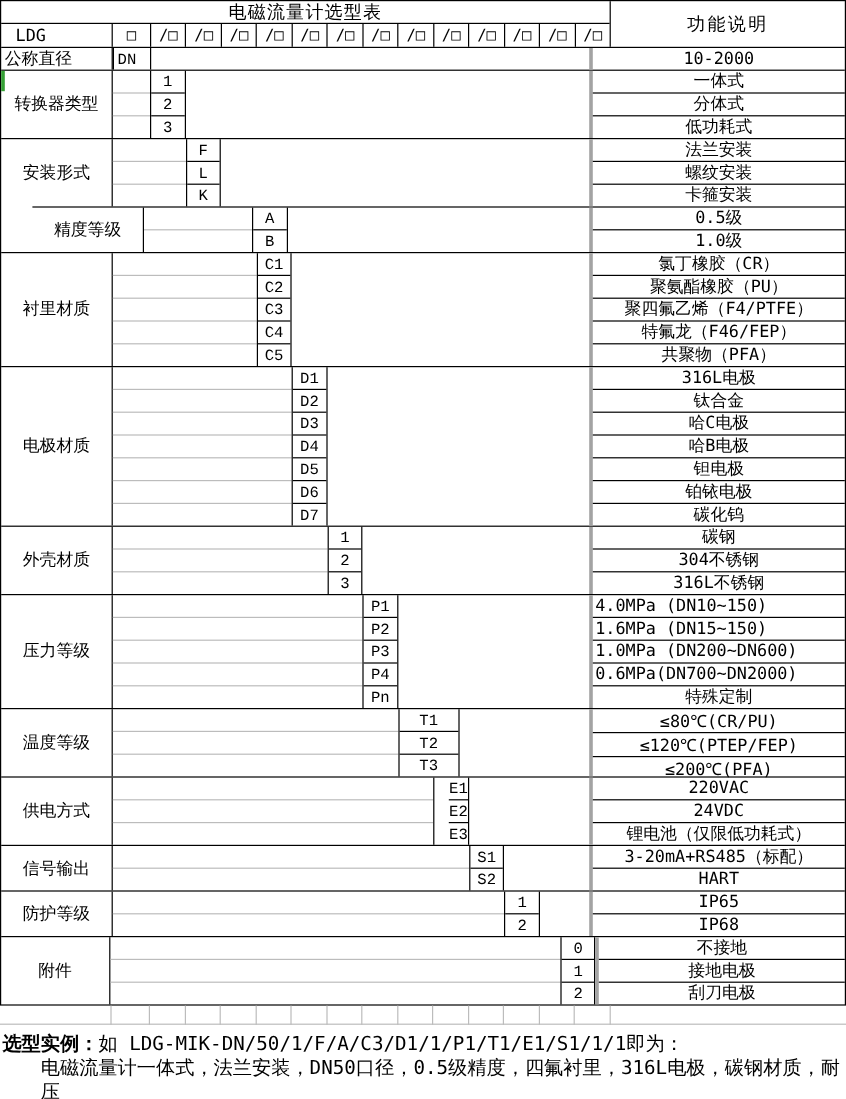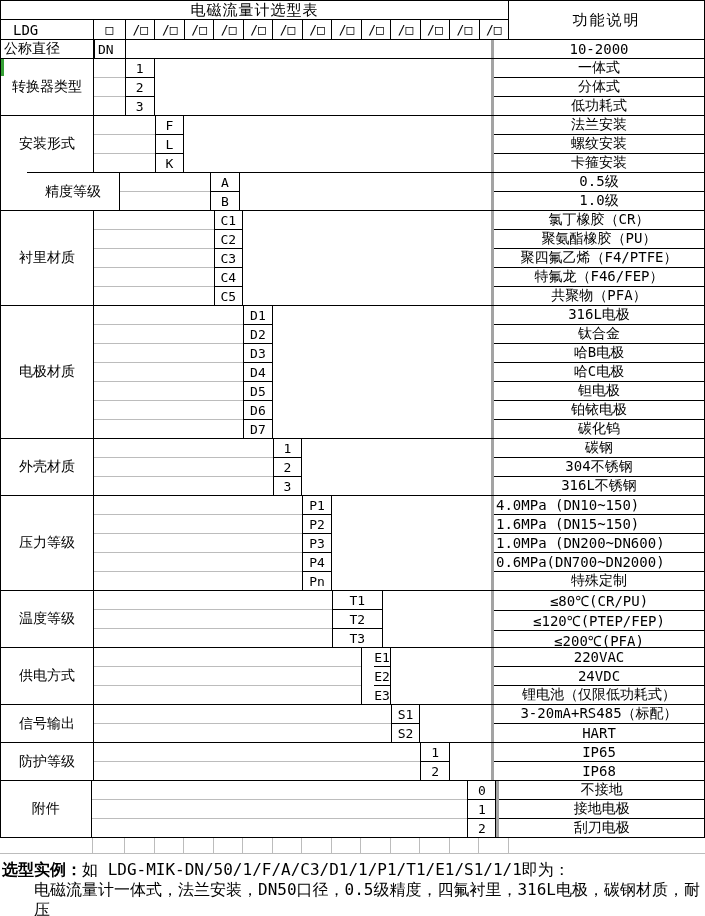--- a/index.html
+++ b/index.html
@@ -19,21 +19,21 @@
   .ldg-first{width:32px;border-left:1px solid #000;display:flex;align-items:center;justify-content:center;font-size:13px;}
   .slot-cell{flex:1 1 0;border-left:1px solid #000;display:flex;align-items:center;justify-content:center;font-size:13px;}
   .desc-header{flex:1 1 auto;border-left:1px solid #000;display:flex;align-items:center;justify-content:center;font-size:15px;letter-spacing:2px;}
   
   .section{display:flex;border-top:1px solid #000;}
   .sec-label{width:92px;display:flex;align-items:center;justify-content:center;font-size:14px;}
   .sec-label.left{justify-content:flex-start;padding-left:3px;text-align:center;}
   .leftfill{display:flex;flex-direction:column;border-left:1px solid #000;}
   .leftfill .fillrow{flex:1 1 0;}
   .leftfill .fillrow.gl{border-bottom:1px solid #bcbcbc;}
-  .codecol{display:flex;flex-direction:column;border-left:1px solid #000;border-right:1px solid #000;}
+  .codecol{display:flex;flex-direction:column;border-left:1px solid #000;border-right:1px solid #000;font-family:Liberation Mono, monospace;}
   .code-cell{flex:1 1 0;display:flex;align-items:center;justify-content:center;font-size:13px;}
   .code-cell.left{justify-content:flex-start;padding-left:3px;}
   .code-cell.bb{border-bottom:1px solid #000;}
   .rightfill{flex:1 1 auto;}
   .desccol{width:213px;border-left:3px solid #a3a3a3;display:flex;flex-direction:column;}
   .desc-cell{flex:1 1 0;display:flex;align-items:center;justify-content:center;font-size:14px;white-space:nowrap;}
   .desc-cell.left{justify-content:flex-start;padding-left:2px;}
   .desc-cell.bb{border-bottom:1px solid #000;}
   
   .spacer{position:relative;width:705px;height:16px;border-bottom:1px solid #bcbcbc;}
@@ -185,22 +185,22 @@
             <div class="code-cell bb">D3</div>
             <div class="code-cell bb">D4</div>
             <div class="code-cell bb">D5</div>
             <div class="code-cell bb">D6</div>
             <div class="code-cell">D7</div>
           </div>
           <div class="rightfill"></div>
           <div class="desccol mono">
             <div class="desc-cell bb">316L电极</div>
             <div class="desc-cell bb">钛合金</div>
+            <div class="desc-cell bb">哈C电极</div>
             <div class="desc-cell bb">哈B电极</div>
-            <div class="desc-cell bb">哈C电极</div>
             <div class="desc-cell bb">钽电极</div>
             <div class="desc-cell bb">铂铱电极</div>
             <div class="desc-cell">碳化钨</div>
           </div>
         </div>
         <div class="section" style="height: 57px;">
           <div class="sec-label">外壳材质</div>
           <div class="leftfill" style="width: 179.692px;">
             <div class="fillrow gl"></div>
             <div class="fillrow gl"></div>

